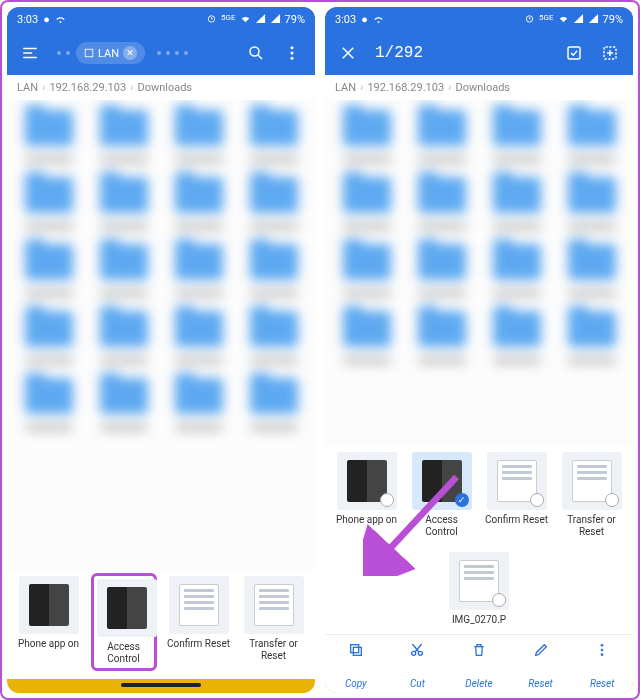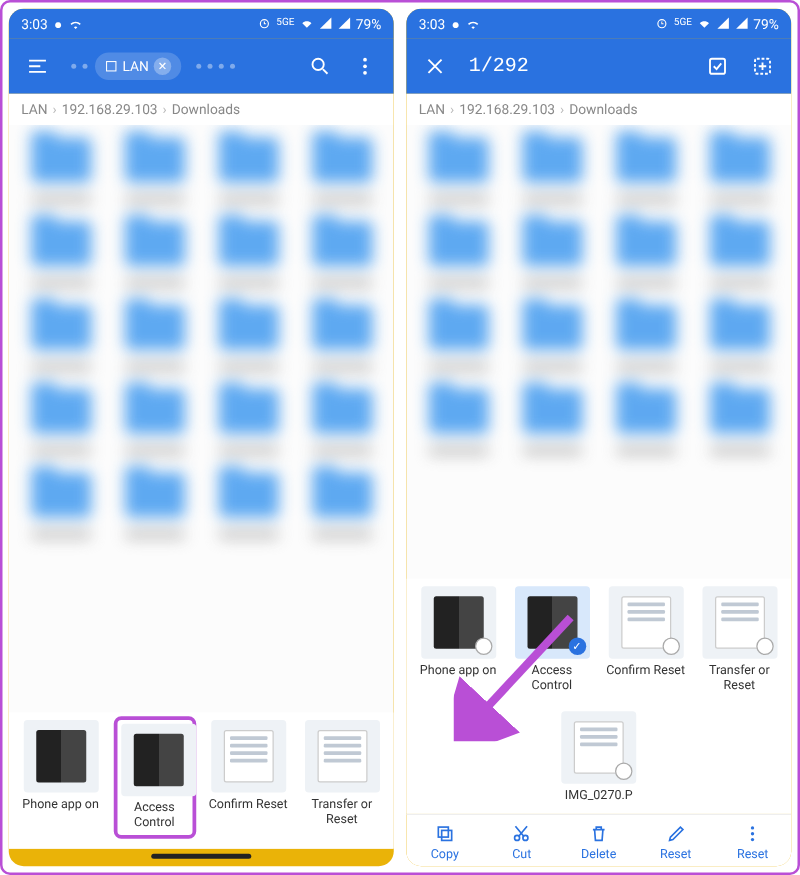--- a/index.html
+++ b/index.html
@@ -37,21 +37,21 @@
   .file { width: 66px; text-align:center; font-size:10px; color:#333; }
   .thumb { width: 60px; height: 58px; background: #eef2f6; margin: 0 auto 4px; border-radius: 3px; display:flex; align-items:center; justify-content:center; position:relative; overflow:hidden;}
   .thumb .m { width:40px; height:42px; background: linear-gradient(90deg,#222 50%,#444 50%); border-radius:2px;}
   .thumb .m2 { width:40px; height:42px; background: #fff; border:1px solid #ccc; border-radius:2px; display:flex; flex-direction:column; gap:3px; padding:4px;}
   .thumb .m2 i { display:block; height:3px; background:#c0c9d4; border-radius:1px;}
   .sel-dot { position:absolute; bottom:3px; right:3px; width:14px; height:14px; border:1.5px solid #aaa; border-radius:50%; background:#fff;}
   .hl { border: 3px solid #b94fd6; border-radius:6px; padding:3px; margin-top:-3px;}
   .flabel { line-height:1.2; overflow:hidden; max-height:24px;}
 
   .bottombar { background:#fff; border-top:1px solid #eee; display:flex; justify-content:space-around; padding:6px 0 4px; }
-  .bb { display:flex; flex-direction:column; align-items:center; gap:2px; font-size:10px; color:#2a72e0; width:56px;}
+  .bb { display:flex; flex-direction:column; align-items:center; gap:19px; font-size:10px; color:#2a72e0; width:56px;font-style:italic;}
   .bb .ic { width:18px; height:18px; display:flex; align-items:center; justify-content:center; color:#2a72e0;}
   .homebar { height:4px; width:80px; background:#222; border-radius:2px; margin: 4px auto 6px;}
 
   .arrow { position:absolute; width:110px; height:110px; pointer-events:none; z-index:5;}
 
   .brows { position:absolute; inset:0; display:flex; flex-direction:column; justify-content:flex-end;}
   .sel-chk { position:absolute; bottom:3px; right:3px; width:14px; height:14px; border-radius:50%; background:#2a72e0; display:flex; align-items:center; justify-content:center; color:#fff; font-size:9px;}
 </style>
 </head>
 <body>

